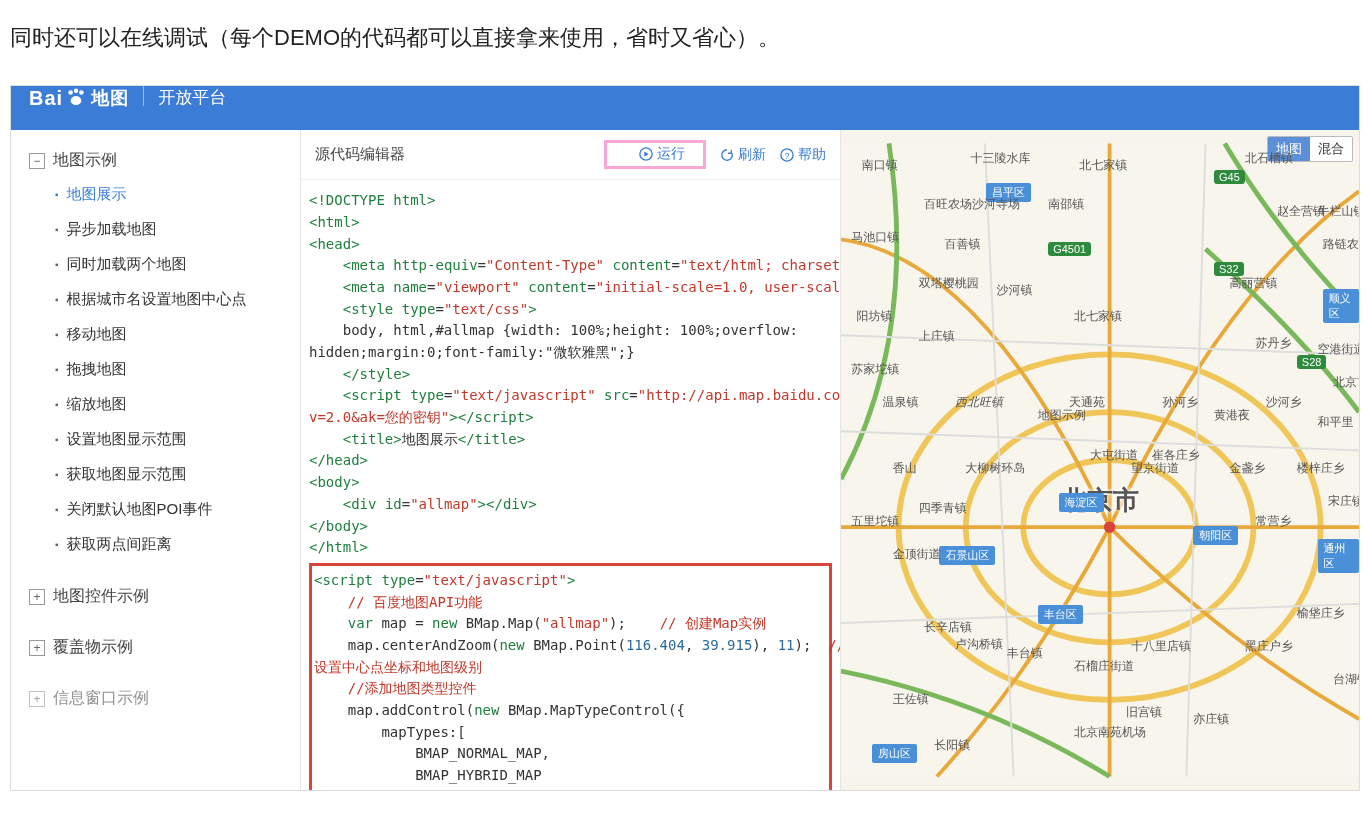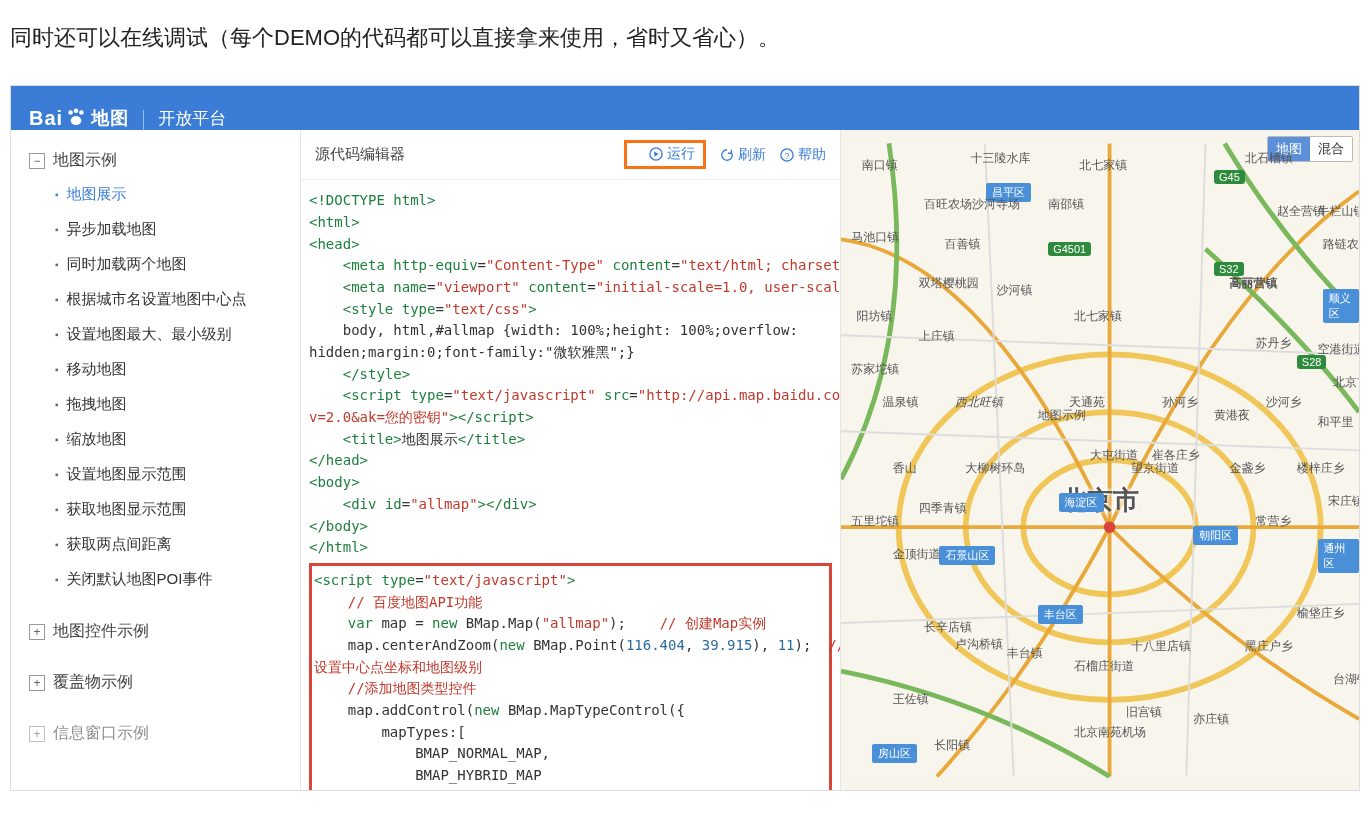--- a/index.html
+++ b/index.html
@@ -1,40 +1,40 @@
 <!DOCTYPE html>
 <html><head>
 <meta charset="utf-8">
 <style>
 *{box-sizing:border-box;margin:0;padding:0}
 body{font-family:"Microsoft YaHei",Arial,sans-serif;font-size:15px;color:#333;background:#fff}
 .page{width:1370px}
 .intro-text{padding:20px 10px 30px;font-size:22px;line-height:1.6;color:#222}
 .app{border:1px solid #ddd;margin:0 10px}
-.topbar{background:#3a7cd6;color:#fff;height:44px;display:flex;align-items:flex-end;padding:0 18px}
+.topbar{background:#3a7cd6;color:#fff;height:44px;display:flex;align-items:flex-start;padding:0 18px}
 .logo{font-weight:bold;font-size:20px;letter-spacing:1px;display:flex;align-items:center}
 .logo .paw{font-size:14px;margin:0 2px}
 .logo .map-word{font-size:18px;margin-left:2px}
 .divider{width:1px;height:20px;background:rgba(255,255,255,.5);margin:0 14px}
 .platform{font-size:17px}
 .main{display:flex;height:660px}
 .sidebar{width:290px;border-right:1px solid #e5e5e5;padding:14px 0;overflow:hidden}
 .tree-node{padding:6px 18px;font-size:16px;color:#444;display:flex;align-items:center;cursor:pointer}
 .tree-node .toggle{width:16px;height:16px;border:1px solid #999;display:inline-flex;align-items:center;justify-content:center;font-size:12px;margin-right:8px;color:#666;line-height:1}
 .tree-leaf{padding:8px 18px 8px 44px;font-size:15px;color:#333;cursor:pointer;display:flex;align-items:center}
 .tree-leaf::before{content:"▪";font-size:10px;color:#666;margin-right:8px}
 .tree-leaf.active{color:#3a7cd6}
 .tree-leaf.active::before{color:#3a7cd6}
 .tree-spacer{height:18px}
 .editor-pane{width:540px;border-right:1px solid #e5e5e5;display:flex;flex-direction:column}
 .editor-head{display:flex;align-items:center;padding:10px 14px;font-size:15px;color:#444;border-bottom:1px solid #eee}
 .editor-title{flex:1}
 .ed-btn{color:#3a7cd6;margin-left:14px;display:inline-flex;align-items:center;cursor:pointer;font-size:14px}
 .ed-btn svg{margin-right:4px}
-.run-hl{border:3px solid #f97316;padding:2px 8px}
+.run-hl{border:3px solid #f9a8d4;padding:2px 18px}
 .code-wrap{flex:1;overflow:auto;padding:10px 8px;font-family:Consolas,Monaco,monospace;font-size:14px;line-height:1.55;white-space:pre;color:#333}
 .code-wrap .kw{color:#1e7f3d}
 .code-wrap .attr{color:#1e7f3d}
 .code-wrap .val{color:#c0392b}
 .code-wrap .str{color:#c0392b}
 .code-wrap .tag{color:#1e7f3d}
 .code-wrap .cmt{color:#c0392b}
 .code-wrap .num{color:#2b6b9e}
 .hl-box{border:3px solid #d8453a;padding:4px 2px;margin-top:4px}
 .map-pane{flex:1;position:relative;background:#f7f4ec;overflow:hidden}
@@ -87,42 +87,39 @@
       <div class="tree-leaf">
             <span>异步加载地图</span>
           </div>
       <div class="tree-leaf">
             <span>同时加载两个地图</span>
           </div>
       <div class="tree-leaf">
             <span>根据城市名设置地图中心点</span>
           </div>
       <div class="tree-leaf">
-            <span>设置地图最大、最小级别</span>
-          </div>
-      <div class="tree-leaf">
             <span>移动地图</span>
           </div>
       <div class="tree-leaf">
             <span>拖拽地图</span>
           </div>
       <div class="tree-leaf">
             <span>缩放地图</span>
           </div>
       <div class="tree-leaf">
             <span>设置地图显示范围</span>
           </div>
       <div class="tree-leaf">
             <span>获取地图显示范围</span>
           </div>
       <div class="tree-leaf">
+            <span>关闭默认地图POI事件</span>
+          </div>
+      <div class="tree-leaf">
             <span>获取两点间距离</span>
-          </div>
-      <div class="tree-leaf">
-            <span>关闭默认地图POI事件</span>
           </div>
       <div class="tree-spacer"></div>
       <div class="tree-node">
         <span class="toggle">+</span>
         <span>地图控件示例</span>
       </div>
       <div class="tree-spacer"></div>
       <div class="tree-node">
         <span class="toggle">+</span>
         <span>覆盖物示例</span>
@@ -249,21 +246,21 @@
             <div class="place" style="left: 78%; top: 3%;">北石槽镇</div>
             <div class="place" style="left: 16%; top: 10%;">百旺农场沙河寺场</div>
             <div class="place" style="left: 40%; top: 10%;">南邵镇</div>
             <div class="place" style="left: 78%; top: 11%; margin-left: 32px;">赵全营镇</div>
             <div class="place" style="left: 92%; top: 11%;">牛栏山镇</div>
             <div class="place" style="left: 2%; top: 15%;">马池口镇</div>
             <div class="place" style="left: 20%; top: 16%;">百善镇</div>
             <div class="place" style="left: 93%; top: 16%;">路链农场</div>
             <div class="place" style="left: 15%; top: 22%;">双塔樱桃园</div>
             <div class="place" style="left: 30%; top: 23%;">沙河镇</div>
-            <div class="place" style="left: 75%; top: 22%; font-weight: bold;">高丽营镇</div>
+            <div class="place" style="left: 75%; top: 22%;">高丽营镇</div>
             <div class="place" style="left: 3%; top: 27%;">阳坊镇</div>
             <div class="place" style="left: 45%; top: 27%;">北七家镇</div>
             <div class="place" style="left: 15%; top: 30%;">上庄镇</div>
             <div class="place" style="left: 2%; top: 35%;">苏家坨镇</div>
             <div class="place" style="left: 8%; top: 40%;">温泉镇</div>
             <div class="place" style="left: 22%; top: 40%; font-style: italic;">西北旺镇</div>
             <div class="place" style="left: 44%; top: 40%;">天通苑</div>
             <div class="place" style="left: 38%; top: 42%;">地图示例</div>
             <div class="place" style="left: 62%; top: 40%;">孙河乡</div>
             <div class="place" style="left: 72%; top: 42%;">黄港夜</div>

